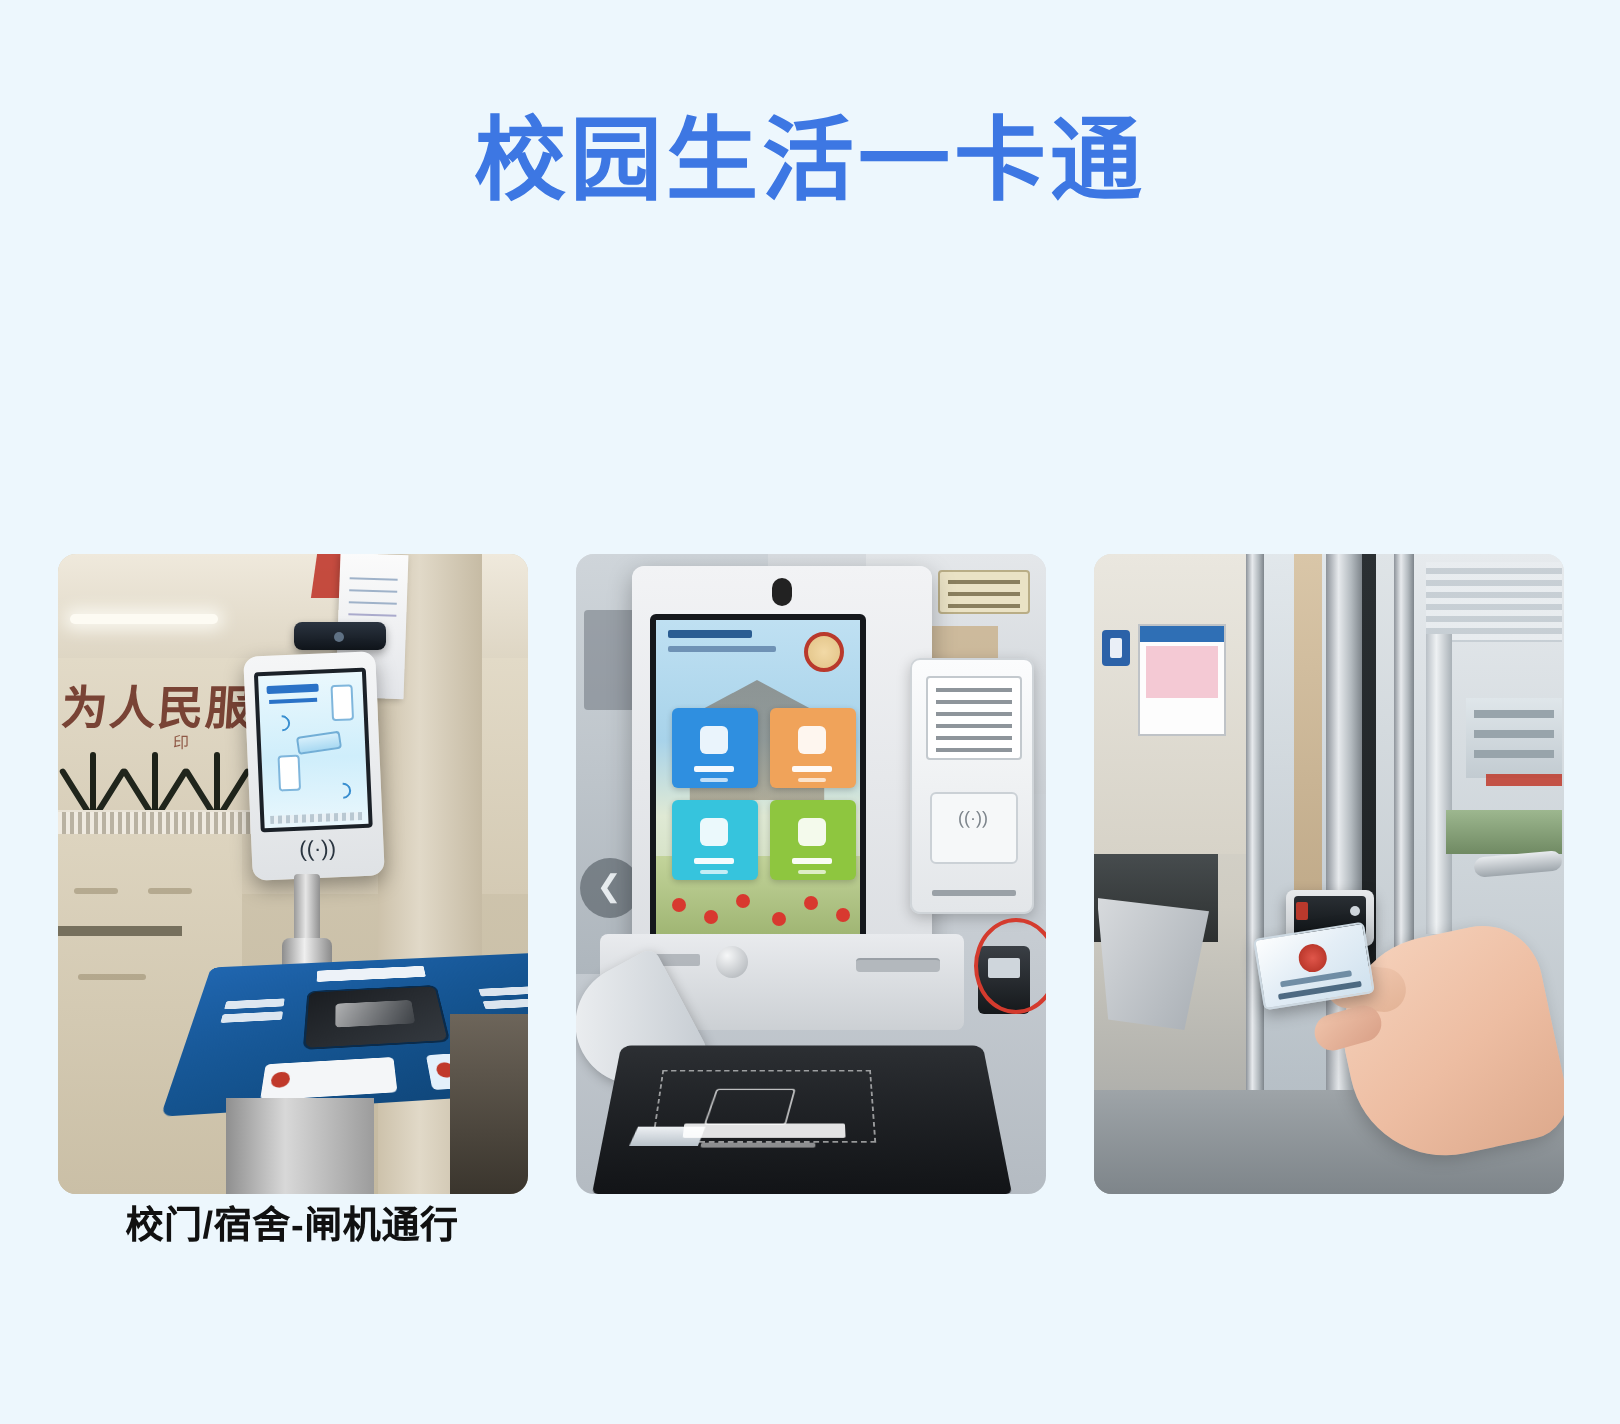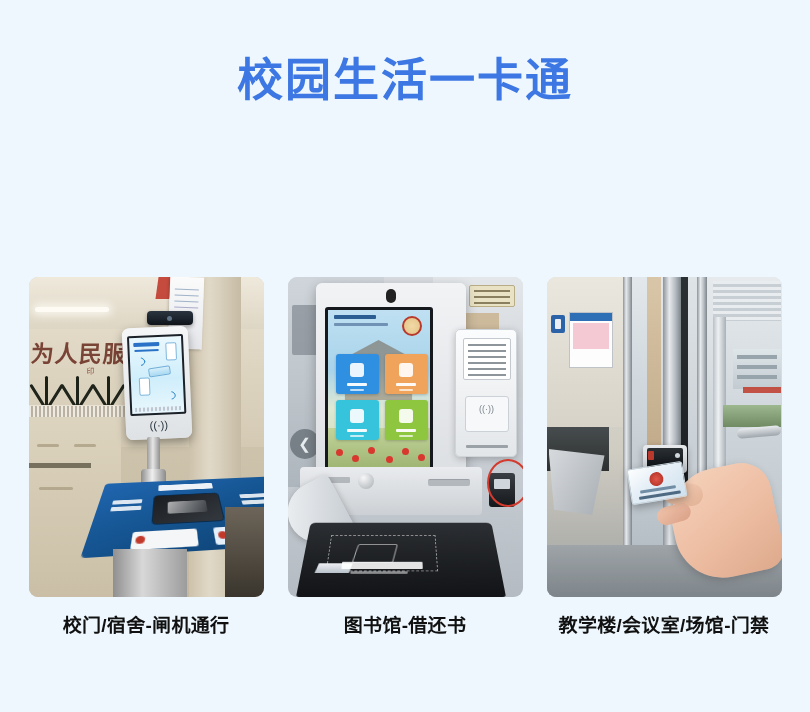--- a/index.html
+++ b/index.html
@@ -73,21 +73,20 @@
   .photo {
     width: 235px;
     height: 320px;
     border-radius: 9px;
     overflow: hidden;
     position: relative;
     background: #c9c3b4;
   }
 
   .caption {
-    margin-top: 13px;
     font-size: 19px;
     font-weight: bold;
     color: #111;
     letter-spacing: 0.3px;
     white-space: nowrap;
     text-align: center;
   }
 
   
   .p1 { background: linear-gradient(180deg,#d8cfbb 0%, #cfc5ae 45%, #c4b9a0 100%); }
@@ -784,21 +783,20 @@
           <div class="p2-tray-zone"></div>
           <div class="p2-book"></div>
           <div class="p2-tray-label"></div>
           <div class="p2-tray-label2"></div>
         </div>
 
         <div class="p2-scanner"></div>
         <div class="p2-redcircle"></div>
       </div>
 
-      <div class="caption">图书馆-借还书</div>
     </div>
 
     <div class="card">
       <div class="photo p3">
 
         <div class="p3-indoor">
           <div class="p3-ind-wall"></div>
           <div class="p3-sign-blue"></div>
           <div class="p3-poster">
             <div class="p3-poster-hd"></div>
@@ -834,17 +832,16 @@
         <div class="p3-thumb"></div>
         <div class="p3-finger"></div>
 
         <div class="p3-card">
           <div class="p3-card-emblem"></div>
           <div class="p3-card-line1"></div>
           <div class="p3-card-line2"></div>
         </div>
       </div>
 
-      <div class="caption">教学楼/会议室/场馆-门禁</div>
     </div>
 
   </div>
 </div>
 
 </body></html>

